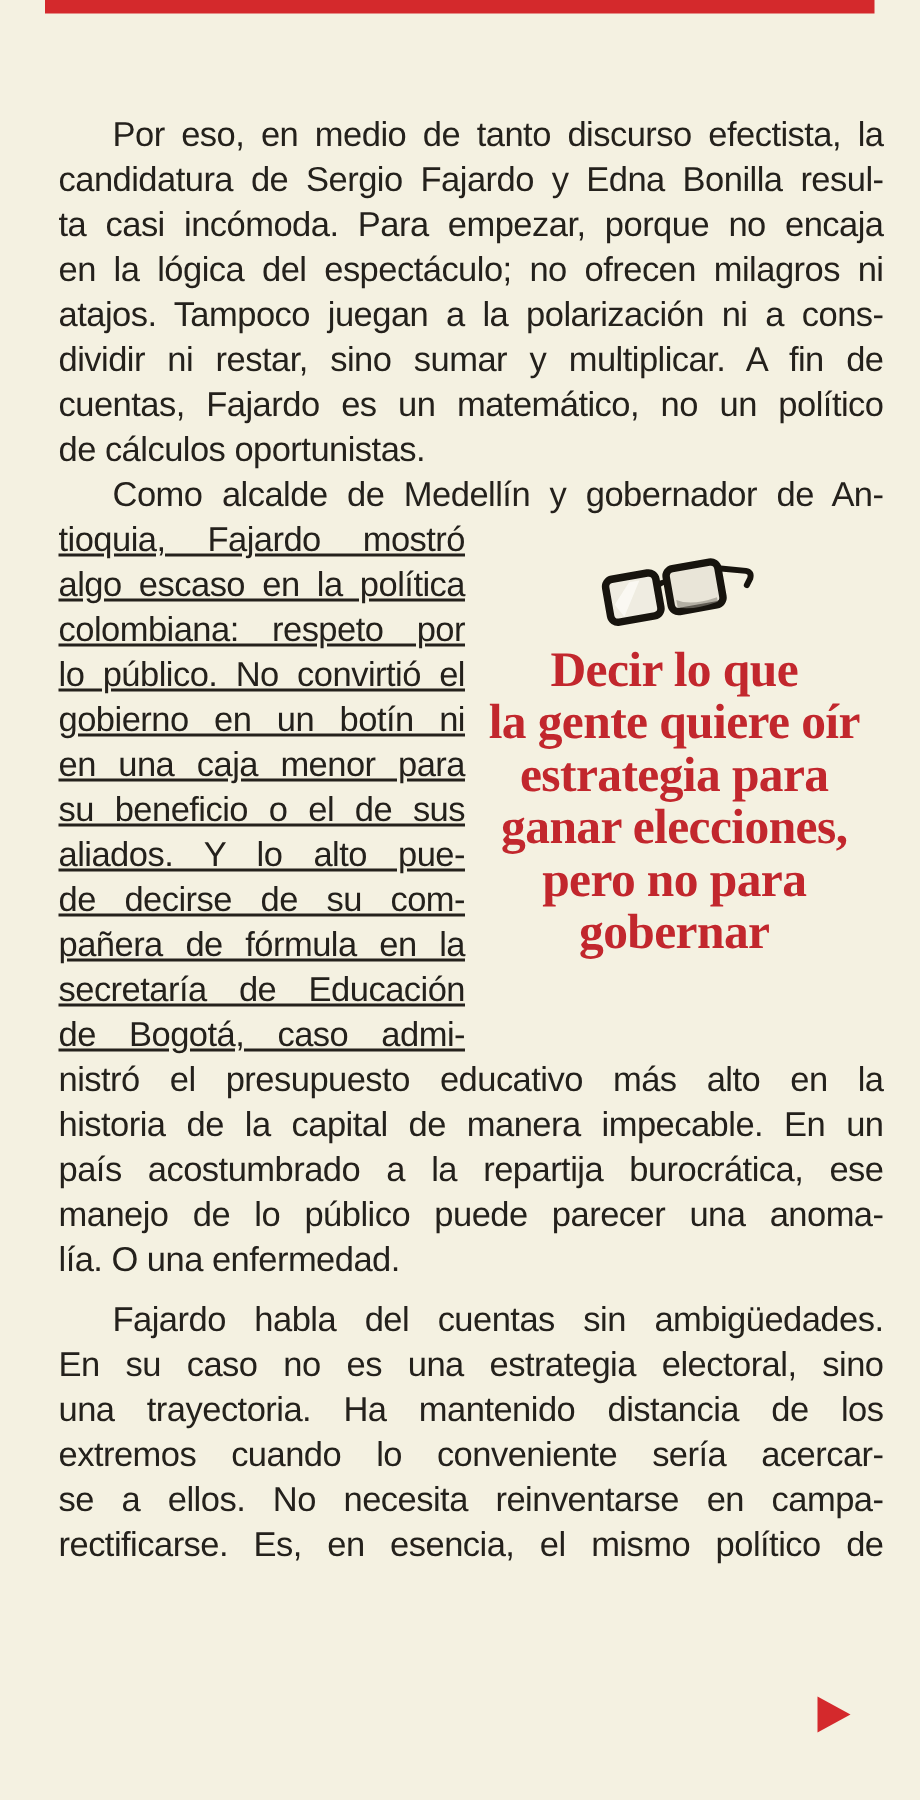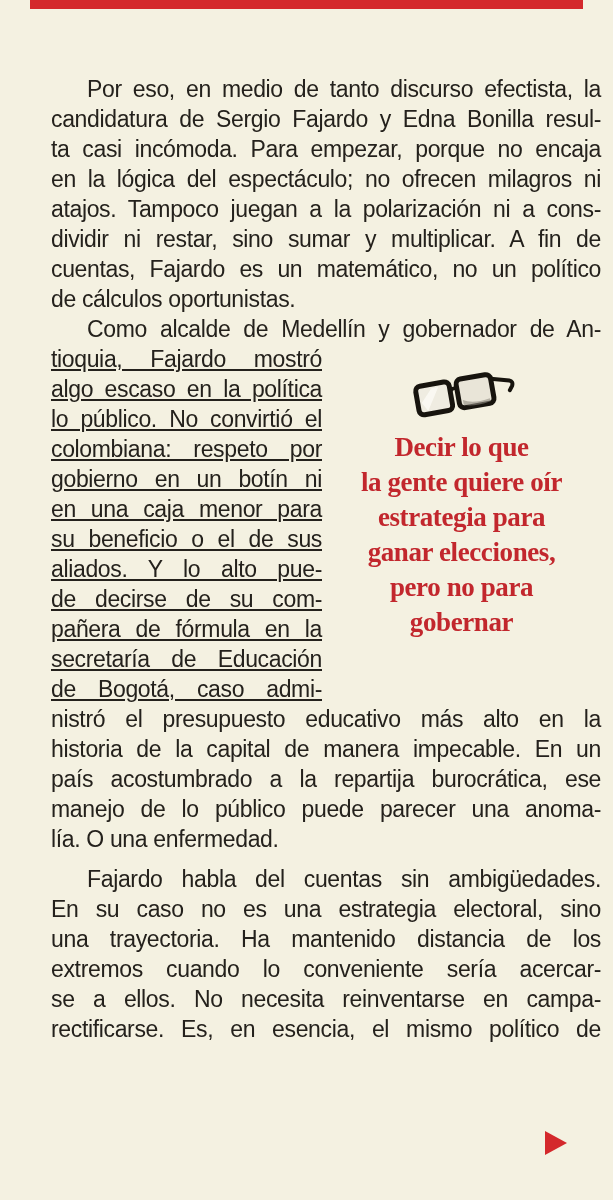--- a/index.html
+++ b/index.html
@@ -14,21 +14,21 @@
     overflow: hidden;
   }
   .top-rule {
     position: absolute;
     top: 0; left: 30px;
     width: 553px; height: 9px;
     background: var(--accent, #d4292c);
   }
   .content {
     position: absolute;
-    left: 51px; top: 74px;
+    left: 39px; top: 74px;
     width: 550px;
     font-size: 23px;
     line-height: 30px;
     letter-spacing: -0.35px;
   }
   .jline {
     text-align: justify;
     text-align-last: justify;
     white-space: normal;
   }
@@ -43,21 +43,21 @@
     align-items: center;
     padding-top: 22px;
   }
   .glasses { height: 58px; }
   .glasses svg { display: block; }
   .quote {
     margin-top: 6px;
     font-family: "Liberation Serif", serif;
     font-weight: bold;
     color: var(--qred, #c2272d);
-    font-size: 27px;
+    font-size: 33px;
     line-height: 35px;
     text-align: center;
     letter-spacing: -0.4px;
     width: 100%;
   }
   .para.p3 { margin-top: 10px; }
   .triangle {
     position: absolute;
     left: 545px; top: 1131px;
     width: 0; height: 0;
@@ -87,22 +87,22 @@
         <div class="jline last">de cálculos oportunistas.</div>
       </div>
 
     <div class="jline indent">Como alcalde de Medellín y gobernador de An-</div>
 
     <div class="wrap-row">
 
       <div class="left-col">
           <div class="jline">tioquia, Fajardo mostró</div>
           <div class="jline">algo escaso en la política</div>
+          <div class="jline">colombiana: respeto por</div>
           <div class="jline">lo público. No convirtió el</div>
-          <div class="jline">colombiana: respeto por</div>
           <div class="jline">gobierno en un botín ni</div>
           <div class="jline">en una caja menor para</div>
           <div class="jline">su beneficio o el de sus</div>
           <div class="jline">aliados. Y lo alto pue-</div>
           <div class="jline">de decirse de su com-</div>
           <div class="jline">pañera de fórmula en la</div>
           <div class="jline">secretaría de Educación</div>
           <div class="jline">de Bogotá, caso admi-</div>
         </div>
 

